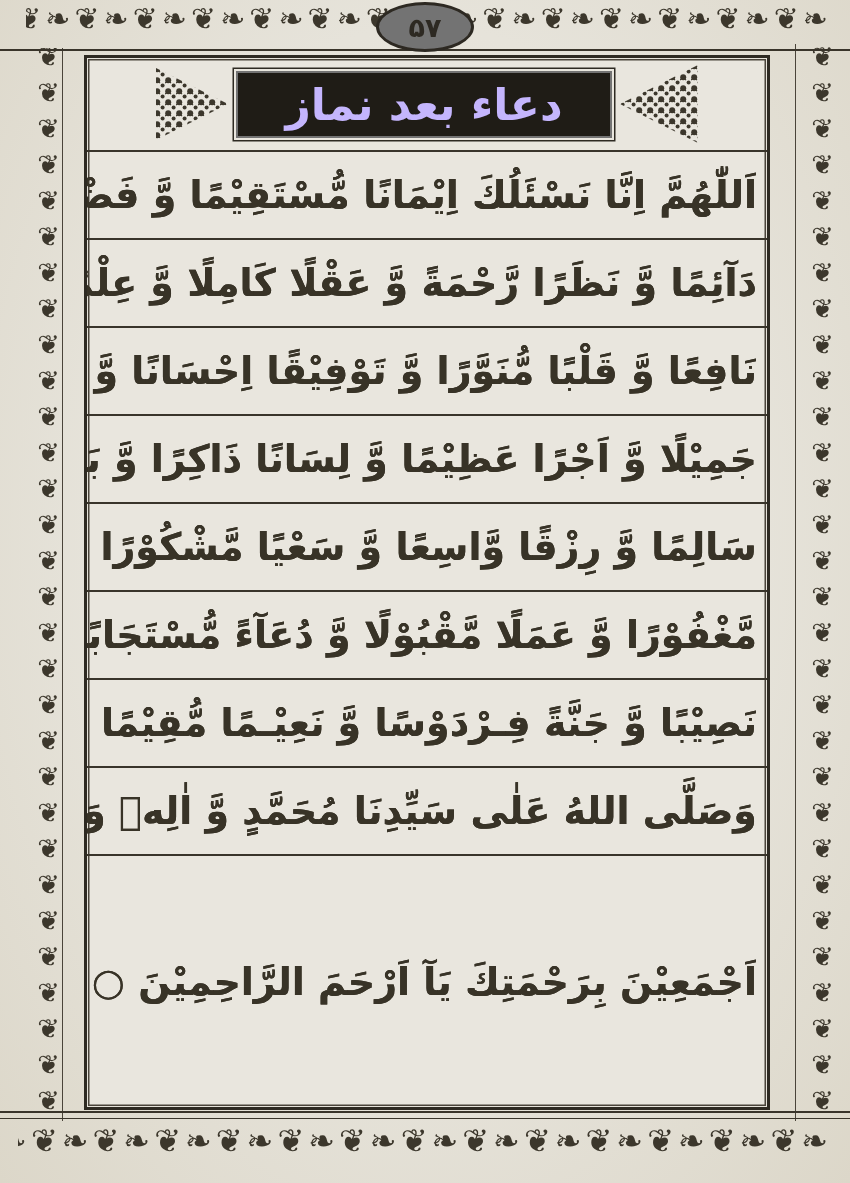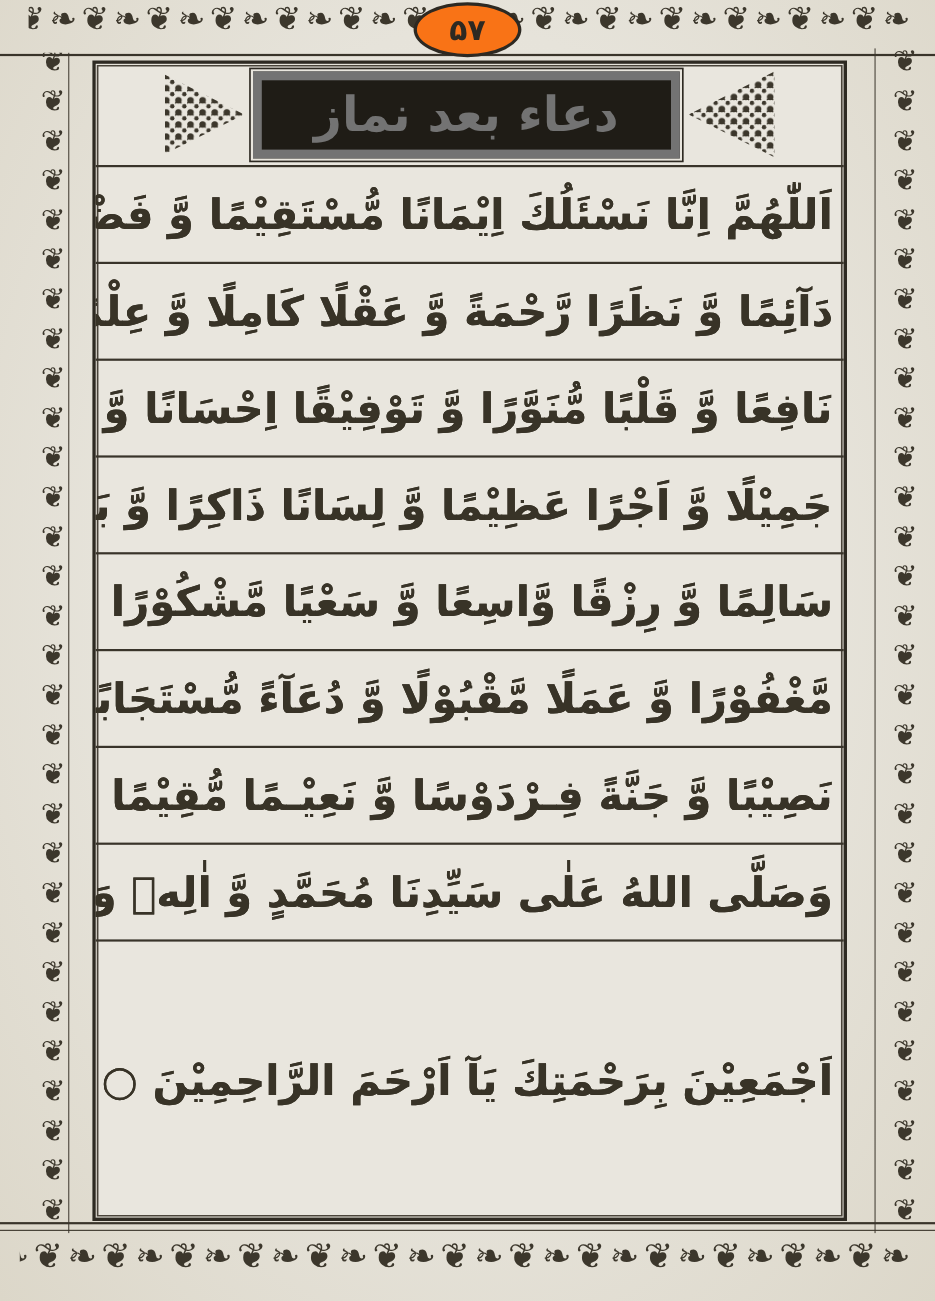--- a/index.html
+++ b/index.html
@@ -19,21 +19,21 @@
   .strip-v{writing-mode:vertical-rl;font-size:27px;letter-spacing:5px;text-align:center;}
   .strip-left{left:22px;top:48px;bottom:62px;width:40px;border-right:1.5px solid #4a443a;}
   .strip-right{right:14px;top:44px;bottom:62px;width:40px;border-left:1.5px solid #4a443a;}
   .rule{position:absolute;left:0;right:0;background:#39342a;}
   .rule-top{top:49px;height:1.5px;}
   .rule-bottom-1{bottom:70px;height:2px;}
   .rule-bottom-2{bottom:64px;height:1px;}
   
   .page-oval{
     position:absolute;top:2px;left:50%;transform:translateX(-50%);
-    width:92px;height:44px;background:#f97316;border:3px solid #2d2922;
+    width:92px;height:44px;background:#737373;border:3px solid #2d2922;
     border-radius:50%;display:flex;align-items:center;justify-content:center;
     z-index:5;font-size:27px;font-weight:bold;color:#2d2922;
   }
   
   .frame{
     position:absolute;left:84px;right:80px;top:55px;bottom:73px;
     border:3px solid #2e2a22;box-shadow:inset 0 0 0 1px #e6e3da, inset 0 0 0 2.5px #4a443a;
     display:flex;flex-direction:column;background:#e9e6de;
   }
   .row{
@@ -44,21 +44,21 @@
   .r-text{height:88px;}
   .r-banner{height:92px;justify-content:center;gap:2px;padding:0;}
   .r-dua{height:86px;}
   .arabic{
     flex:1;text-align:center;direction:rtl;white-space:nowrap;
     font-weight:bold;font-size:38px;color:#383327;
     text-shadow:0 0 .6px #383327;
   }
   
   .banner-box{
-    background:#1f1c16;color:#737373;border:8px solid #737373;
+    background:#1f1c16;color:#c4b5fd;border:2px solid #737373;
     box-shadow:0 0 0 2px #e9e6de, 0 0 0 3.5px #2e2a22;
     padding:6px 48px;font-size:44px;font-weight:bold;white-space:nowrap;
     letter-spacing:2px;
   }
   .banner-orn{flex:0 0 auto;display:block;}
 </style>
 </head>
 <body>
 
 <div class="strip strip-h strip-top">❧❦❧❦❧❦❧❦❧❦❧❦❧❦❧❦❧❦❧❦❧❦❧❦❧❦❧❦❧❦❧❦❧❦❧❦❧❦❧❦❧❦❧❦❧❦❧❦❧❦❧❦❧❦❧❦❧❦❧❦</div>

